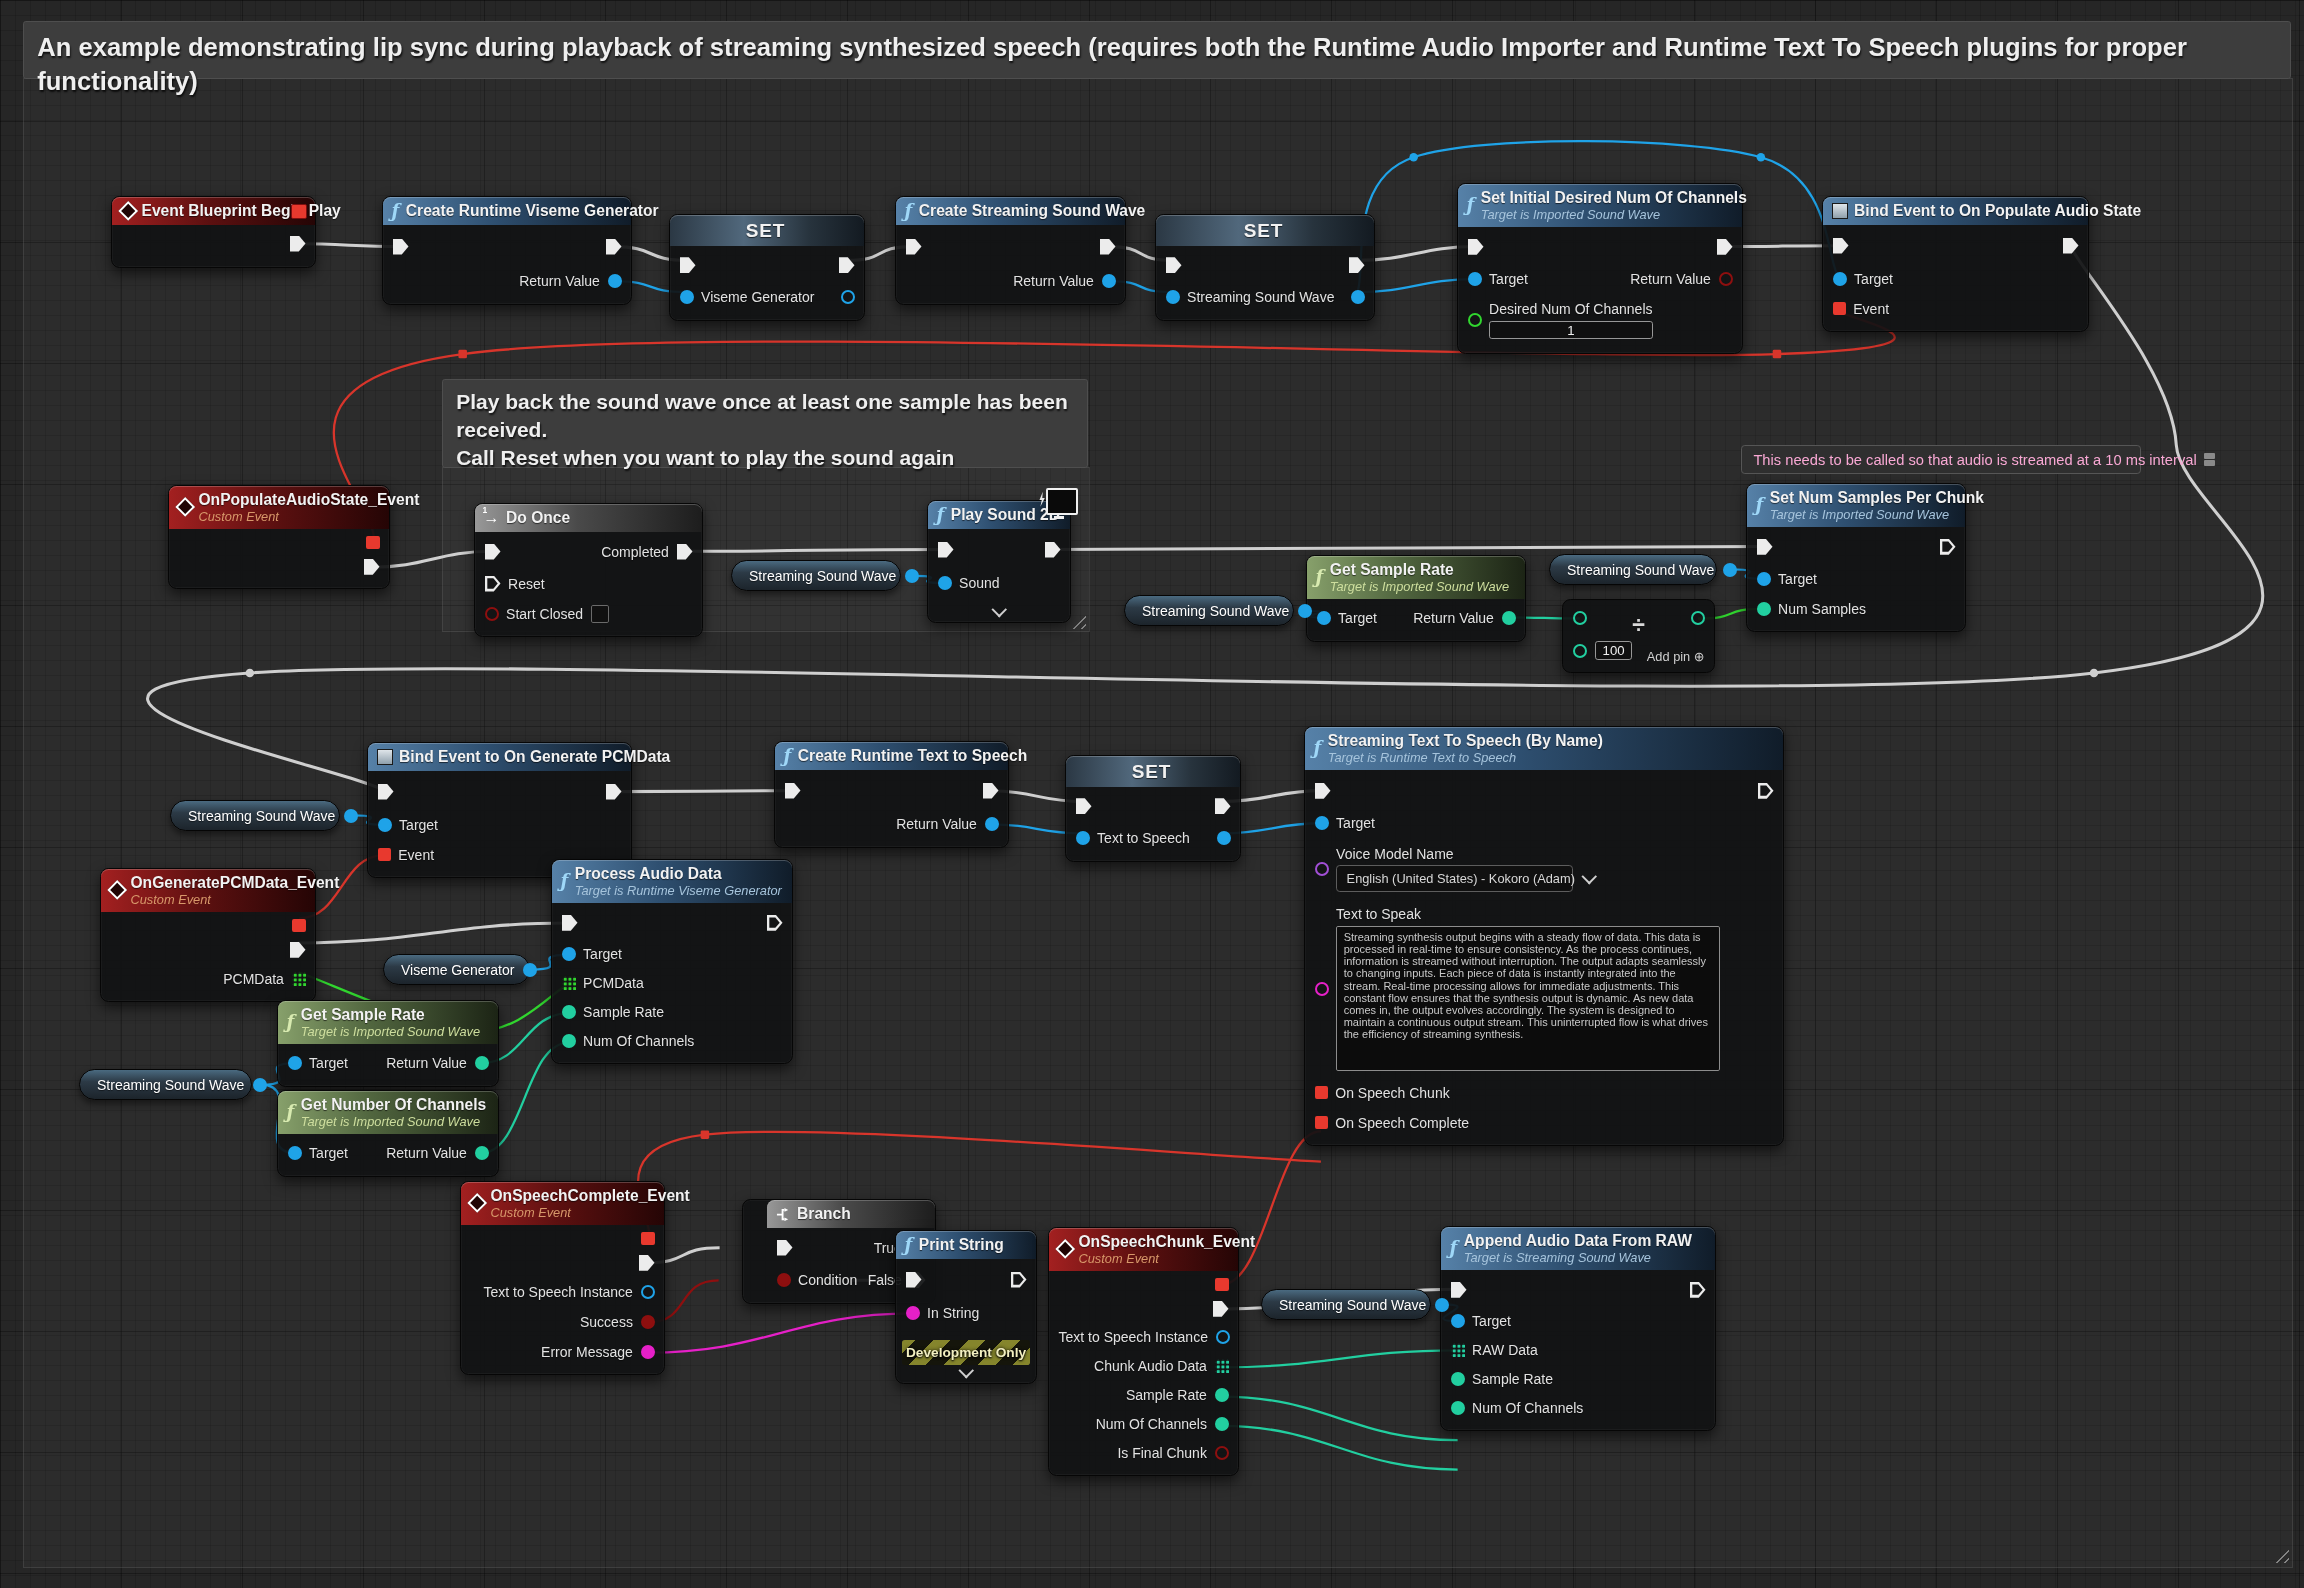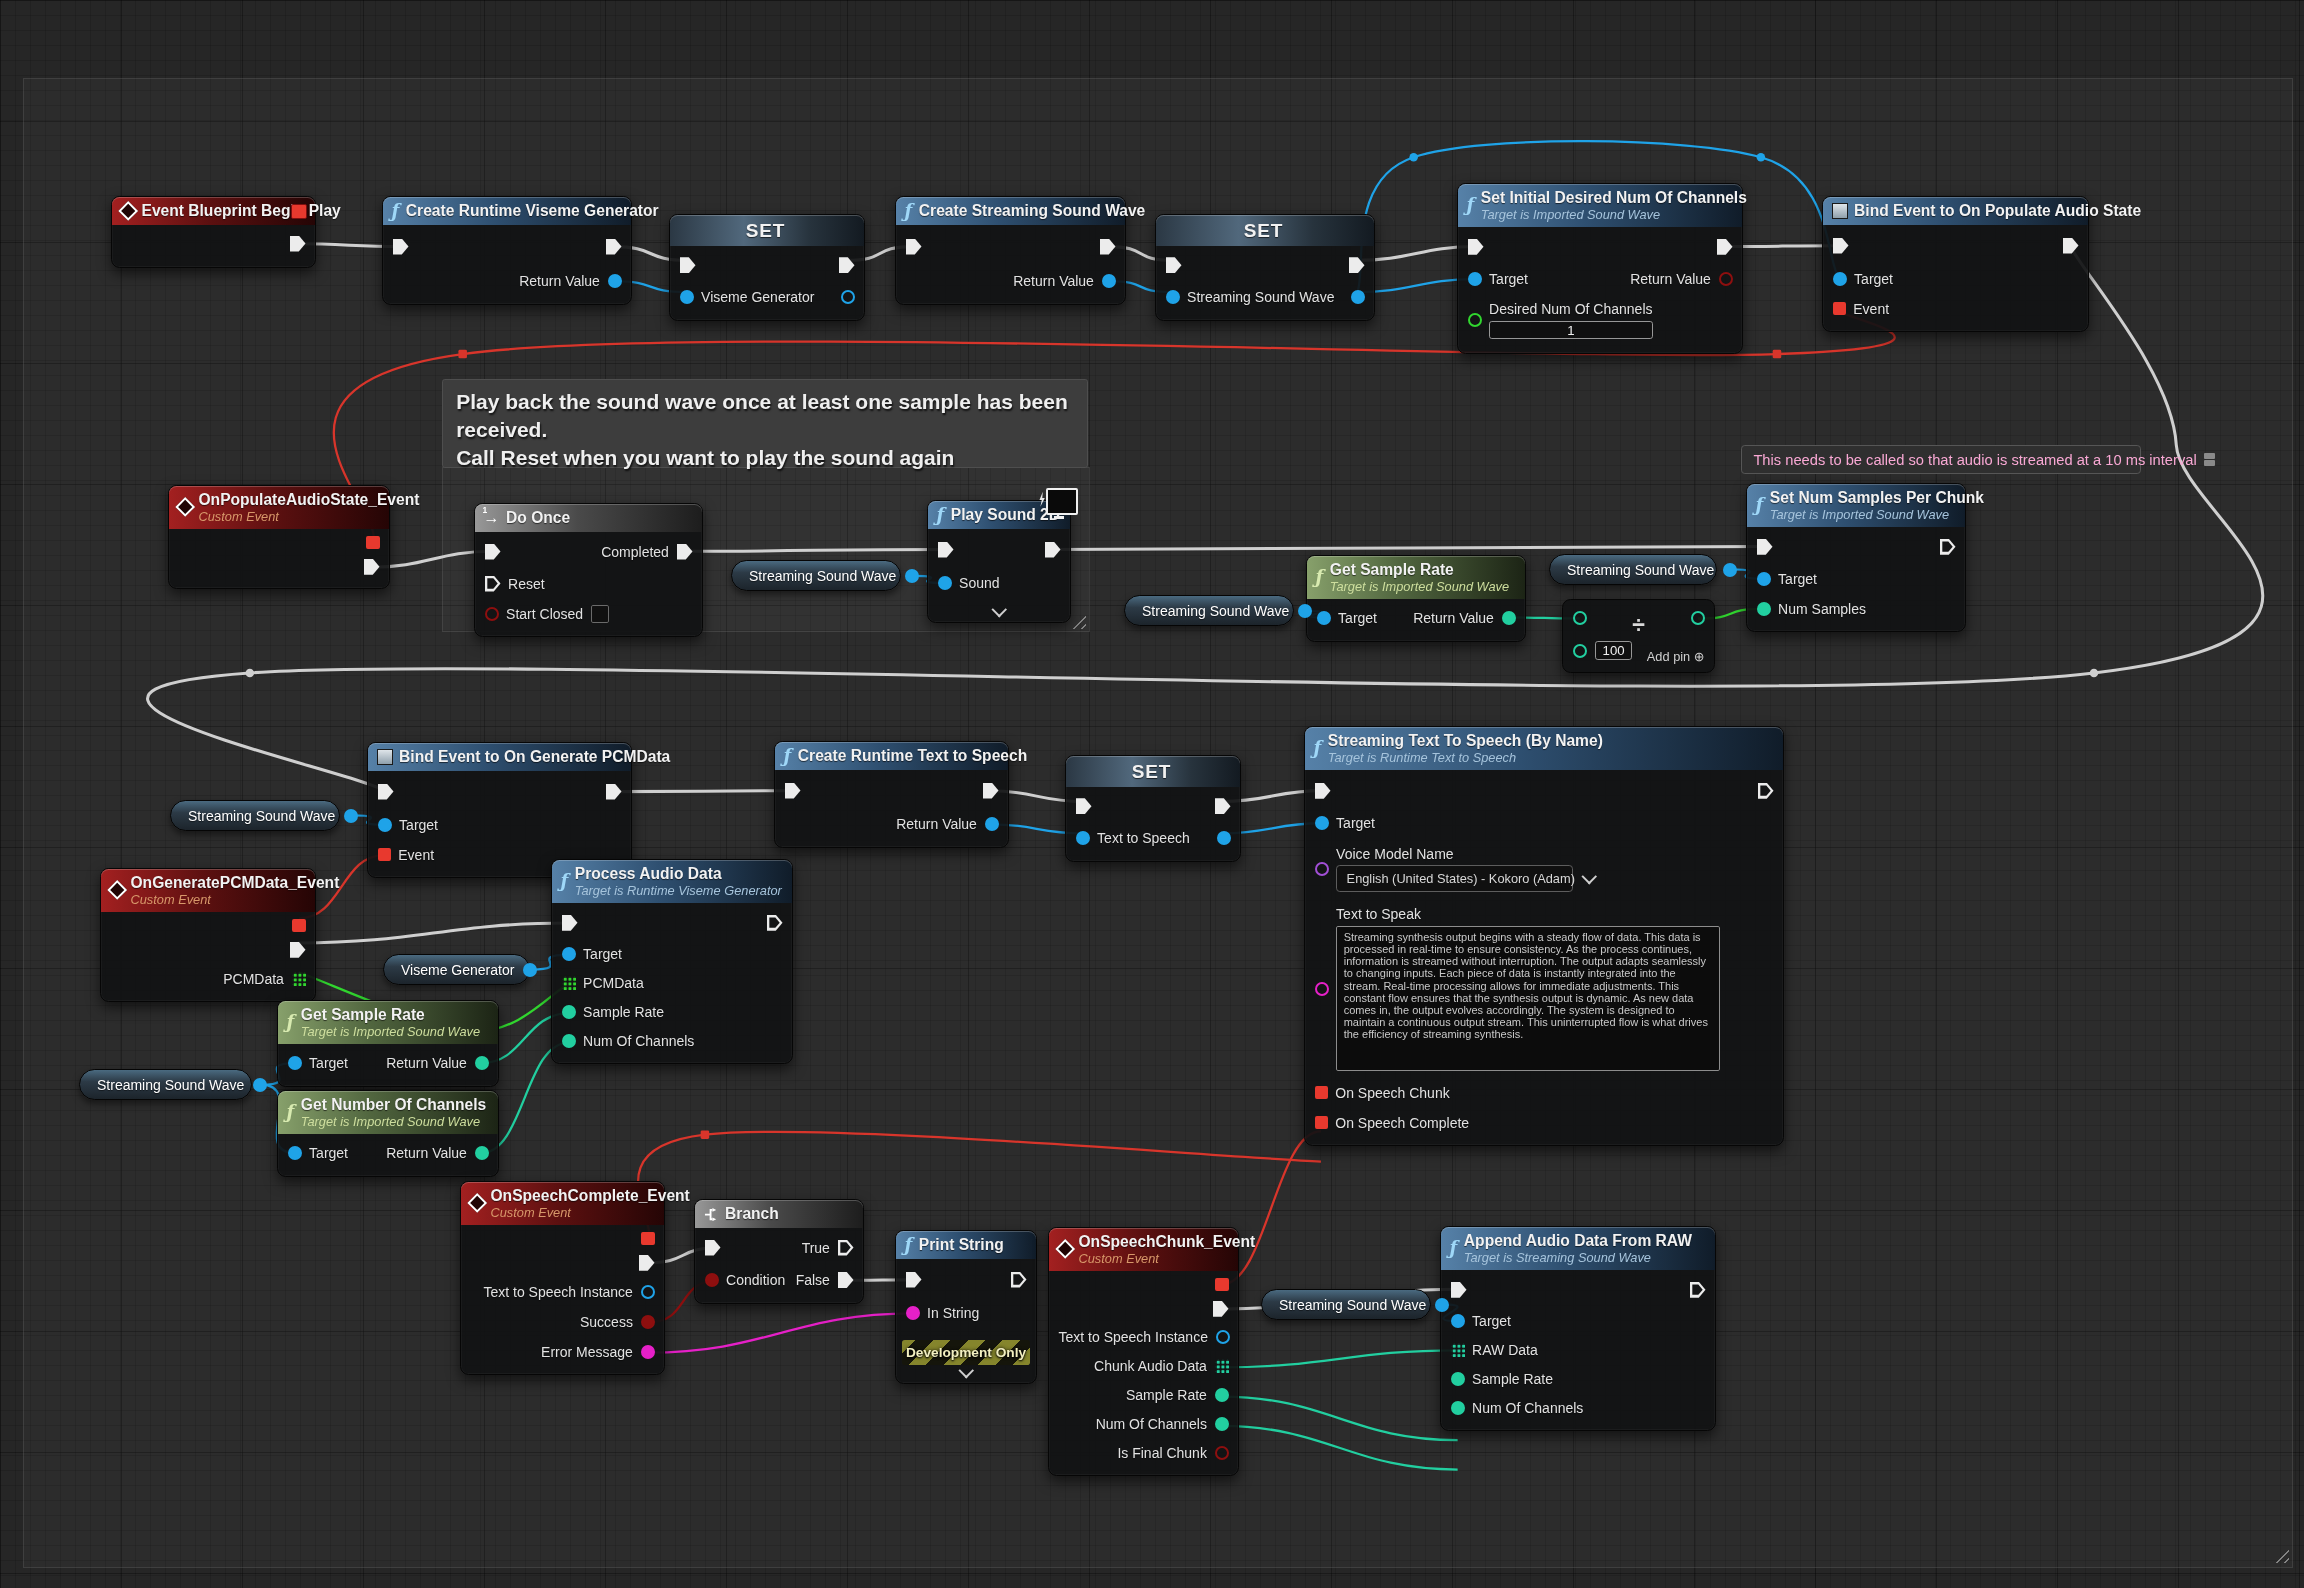--- a/index.html
+++ b/index.html
@@ -150,20 +150,23 @@
       <path d="M1794.5,653.5C1839.5,653.5 1818.5,643.390625 1863.5,643.390625" fill="none" stroke="#31d62f" stroke-width="2.4"></path>
       <path d="M1593.5,652.390625C1638.5,652.390625 1624.5,653.5 1669.5,653.5" fill="none" stroke="#22cfa0" stroke-width="2.4"></path>
       <path d="M508.5,1123.390625C553.5,1123.390625 555.5,1070.890625 600.5,1070.890625" fill="none" stroke="#22cfa0" stroke-width="2.4"></path>
       <path d="M508.5,1218.390625C553.5,1218.390625 555.5,1101.890625 600.5,1101.890625" fill="none" stroke="#22cfa0" stroke-width="2.4"></path>
       <path d="M1290.5,1444.890625C1403,1444.890625 1428,1426.890625 1540.5,1426.890625" fill="none" stroke="#22cfa0" stroke-width="2.4"></path>
       <path d="M1290.5,1475.890625C1403,1475.890625 1428,1521.890625 1540.5,1521.890625" fill="none" stroke="#22cfa0" stroke-width="2.4"></path>
       <path d="M1290.5,1506.890625C1403,1506.890625 1428,1552.890625 1540.5,1552.890625" fill="none" stroke="#22cfa0" stroke-width="2.4"></path>
     </svg>
 
   <div class="comment-body" style="left:23px;top:78px;width:2268px;height:1488px;"></div>
+  <div id="main-title" class="comment-hdr" style="left:23px;top:21px;width:2268px;height:58px;">
+    <span class="ctext">An example demonstrating lip sync during playback of streaming synthesized speech (requires both the Runtime Audio Importer and Runtime Text To Speech plugins for proper functionality)</span>
+  </div>
   <div class="resize-handle" style="left:2274px;top:1548px;"></div>
 
   <div class="comment-body" style="left:442px;top:467px;width:646px;height:163px;"></div>
   <div id="inner-comment" class="comment-hdr" style="left:442px;top:379px;width:646px;height:89px;">
     <span class="ctext">Play back the sound wave once at least one sample has been received.
 Call Reset when you want to play the sound again</span>
   </div>
   <div class="resize-handle" style="left:1071px;top:614px;"></div>
 
   <div class="note" style="left:1741px;top:445px;width:400px;height:29px;">
@@ -766,21 +769,21 @@
           </span>
         </div>
         <div class="row" style="height: 30px;">
           <span class="pg right">
             <span class="plabel">Error Message</span>
             <span class="pin pin-circle filled" style="--c: #e620c8;"></span>
           </span>
         </div>
       </div>
     </div>
-    <div class="node" style="left: 694px; top: 1199px; width: 168px;">
+    <div class="node" style="left: 742px; top: 1199px; width: 168px; padding-left: 24px;">
       <div class="hdr hdr-macro">
         <span class="icon-branch"><svg width="15" height="13.2" viewBox="0 0 16 14">
             <path d="M1 7 H6 M9 2 H7 V12 H9" stroke="#fff" stroke-width="2" fill="none"></path>
             <path d="M9 0 L13 2 L9 4 Z M9 10 L13 12 L9 14 Z" fill="#fff"></path>
           </svg></span>
         <div class="titles">
           <span class="t">Branch</span>
         </div>
       </div>
       <div class="rows">

